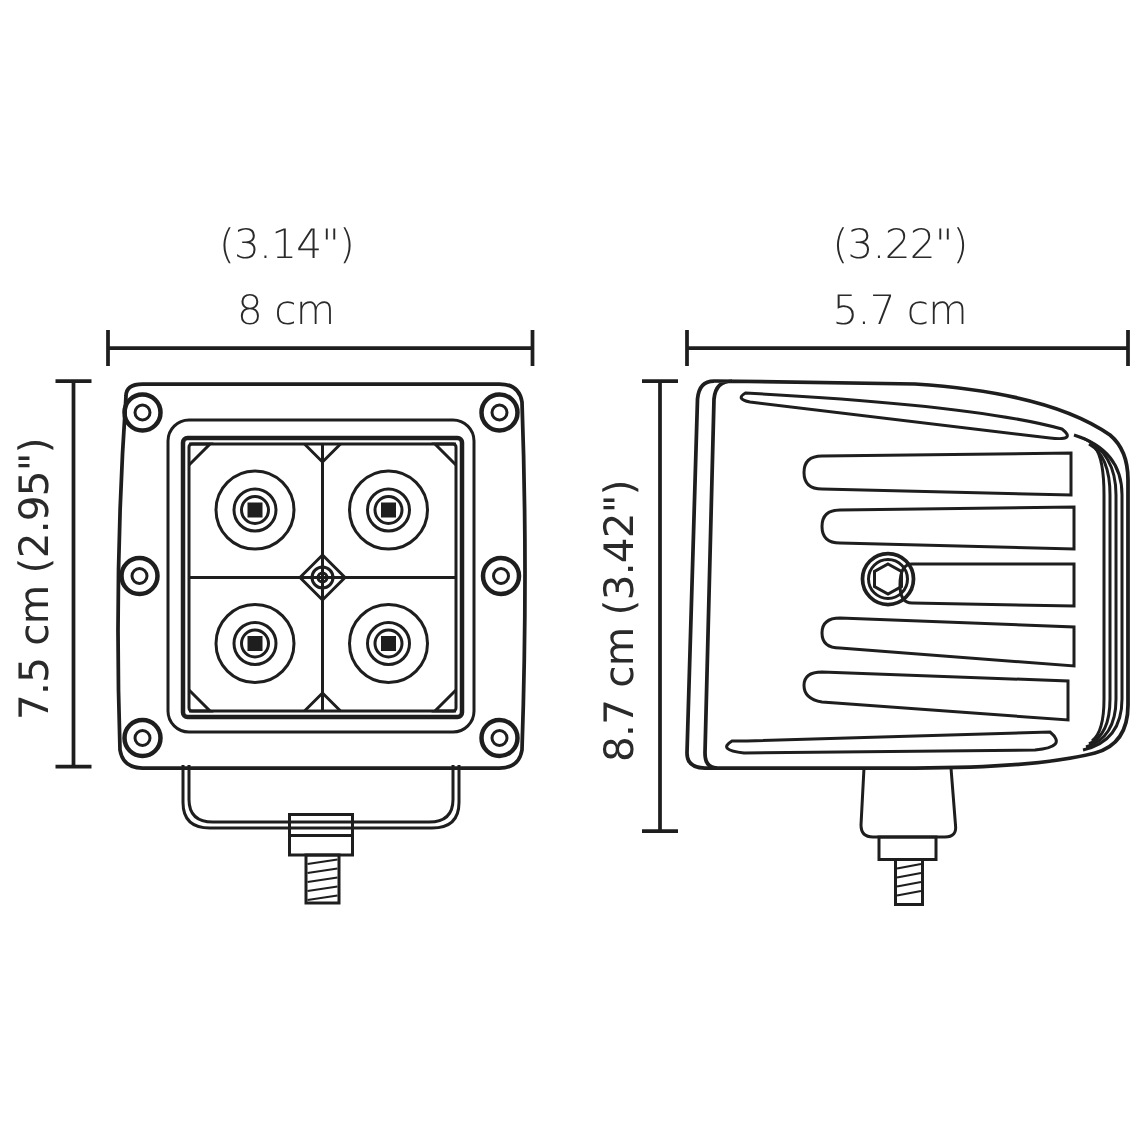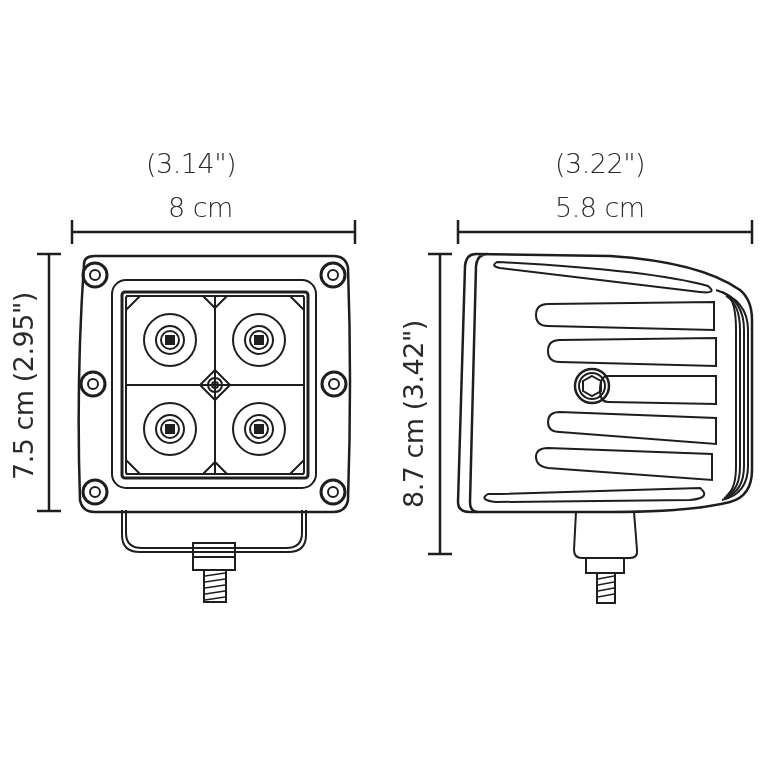--- a/index.html
+++ b/index.html
@@ -5,25 +5,25 @@
   html, body { margin: 0; padding: 0; background: #ffffff; }
   body { width: 760px; height: 760px; position: relative; overflow: hidden; font-family: "DejaVu Sans", sans-serif; color: #222; }
   .label { position: absolute; font-size: 27px; color: #2a2a2a; white-space: nowrap; letter-spacing: -0.5px; font-family: "DejaVu Sans", sans-serif; font-weight: 300; }
   .vlabel { position: absolute; font-size: 27px; color: #2a2a2a; white-space: nowrap; transform-origin: left top; transform: rotate(-90deg); letter-spacing: -0.5px; }
   svg { position: absolute; left: 0; top: 0; }
 </style>
 </head>
 <body>
 
 <div class="label" style="left:146px; top:148px;">(3.14")</div>
-<div class="label" style="left:168px; top:192px;">8 cm</div>
+<div class="label" style="left:158px; top:192px;">8 cm</div>
 <div class="vlabel" style="left:8px; top:480px;">7.5 cm  (2.95")</div>
 
 <div class="label" style="left:555px; top:148px;">(3.22")</div>
-<div class="label" style="left:555px; top:192px;">5.8 cm</div>
+<div class="label" style="left:555px; top:192px;">5.7 cm</div>
 <div class="vlabel" style="left:398px; top:508px;">8.7 cm  (3.42")</div>
 
 <svg width="760" height="760" viewBox="0 0 760 760" fill="none" stroke="#1e1e1e" stroke-width="2">
 
   <g stroke-width="2.5">
     <line x1="72" y1="232" x2="355" y2="232"></line>
     <line x1="72" y1="220" x2="72" y2="244"></line>
     <line x1="355" y1="220" x2="355" y2="244"></line>
   </g>
 

